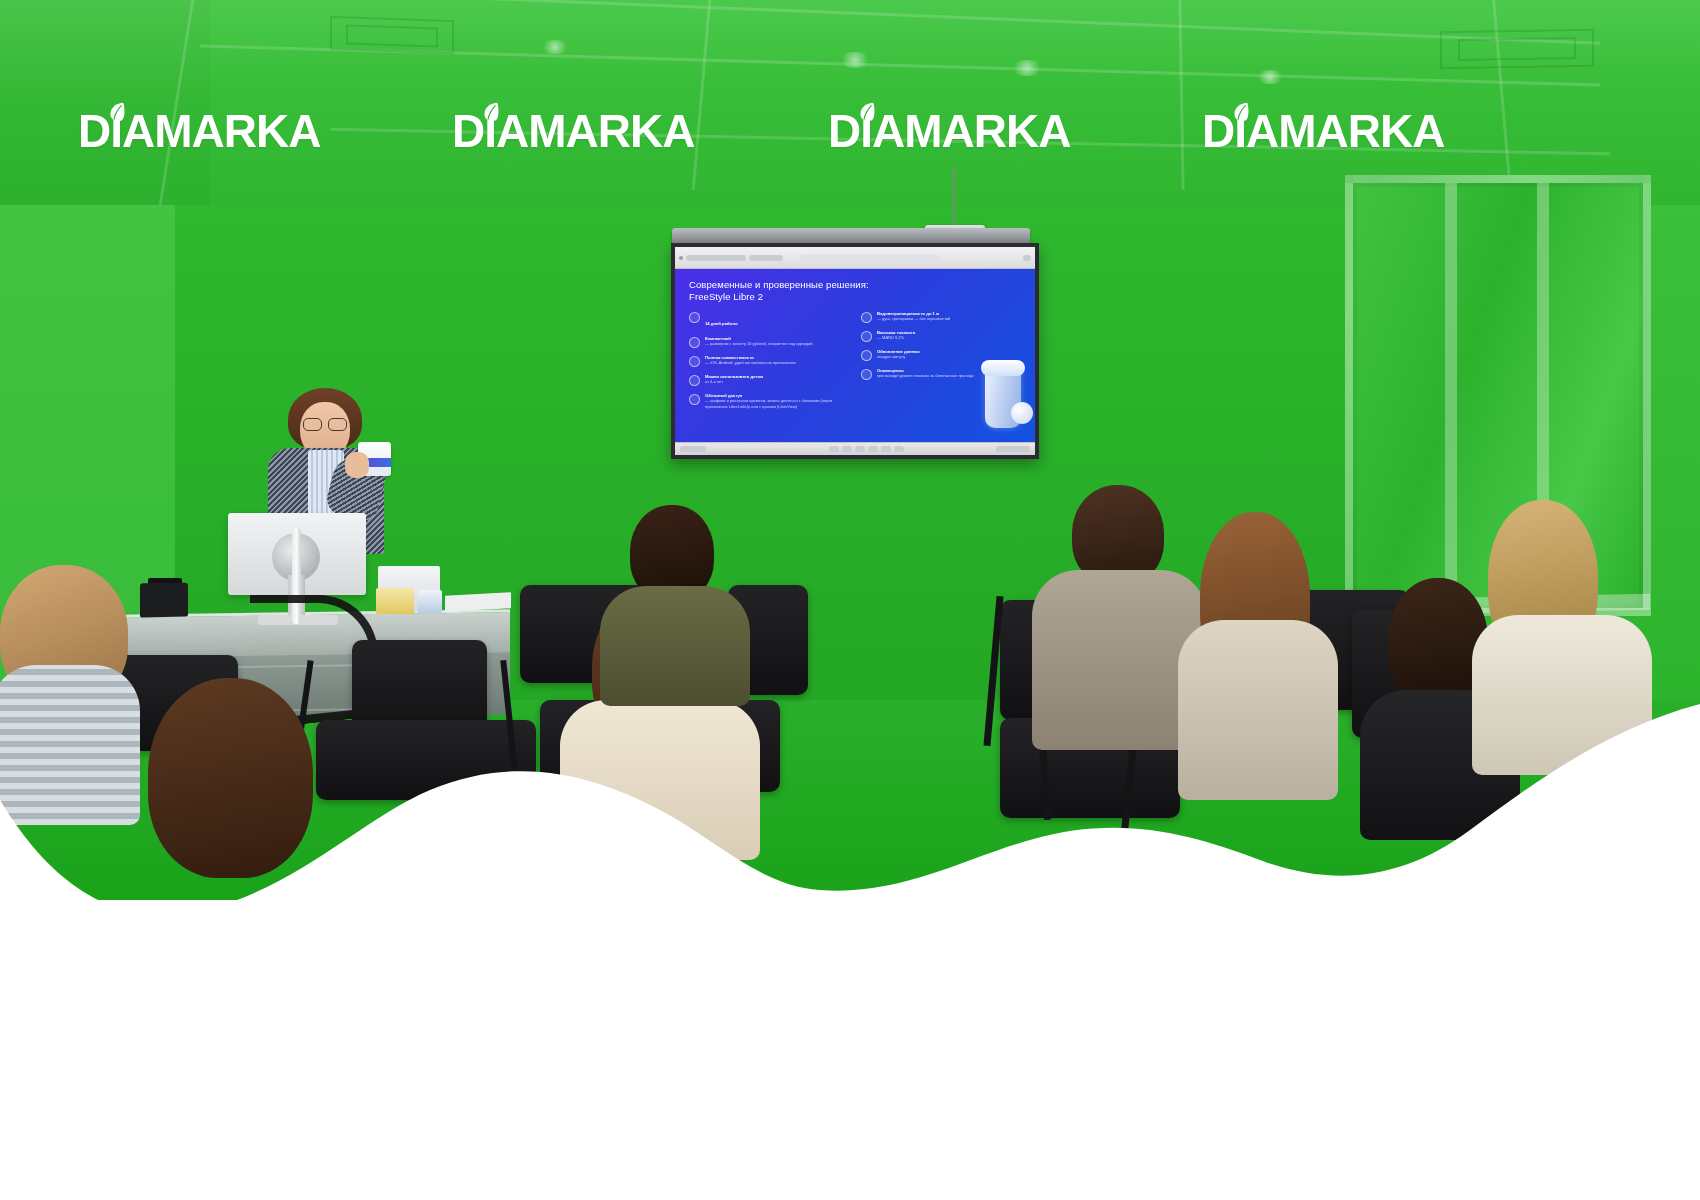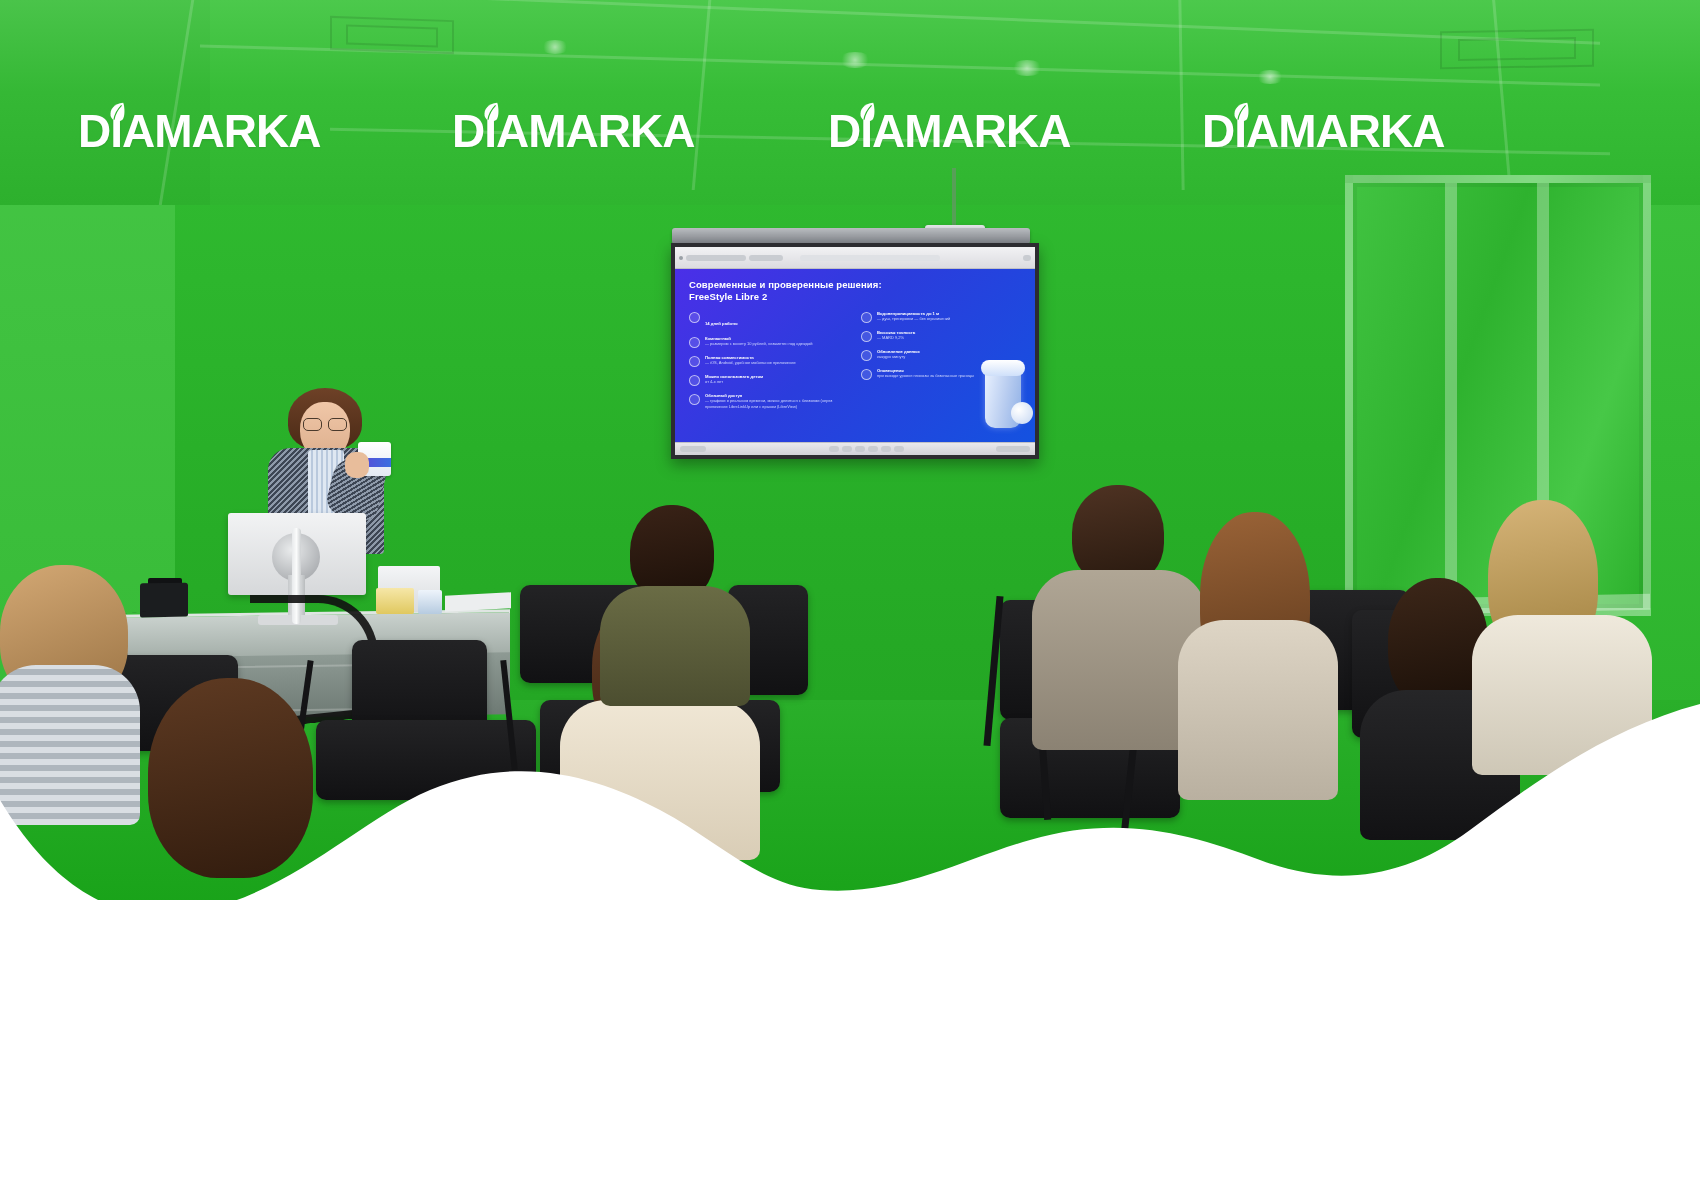--- a/index.html
+++ b/index.html
@@ -96,21 +96,21 @@
     background:linear-gradient(180deg,#e9e9ed,#d2d2d8);
     border-top:1px solid #c0c0c6;
     display:flex;align-items:center;gap:3px;padding:0 5px;box-sizing:border-box;
   }
   .slide{
     position:absolute;left:0;top:22px;right:0;bottom:13px;
     background:linear-gradient(135deg,#4b2fe8 0%, #2b3ddd 45%, #1452e0 100%);
     padding:10px 12px 6px 14px;box-sizing:border-box;overflow:hidden;
   }
   .slide-title{
-    color:#ffffff;font-weight:bold;font-size:9.5px;line-height:11.5px;
+    color:#ffffff;font-weight:normal;font-size:9.5px;line-height:11.5px;
     letter-spacing:.1px;margin:0 0 9px 0;
   }
   .slide-cols{display:flex;gap:10px;}
   .slide-col{flex:1;display:flex;flex-direction:column;gap:7px;}
   .slide-item{display:flex;gap:5px;align-items:flex-start;}
   .slide-ico{
     flex:0 0 auto;width:9px;height:9px;border-radius:50%;
     border:1px solid rgba(255,255,255,.6);
     background:rgba(255,255,255,.13);margin-top:1px;
   }

